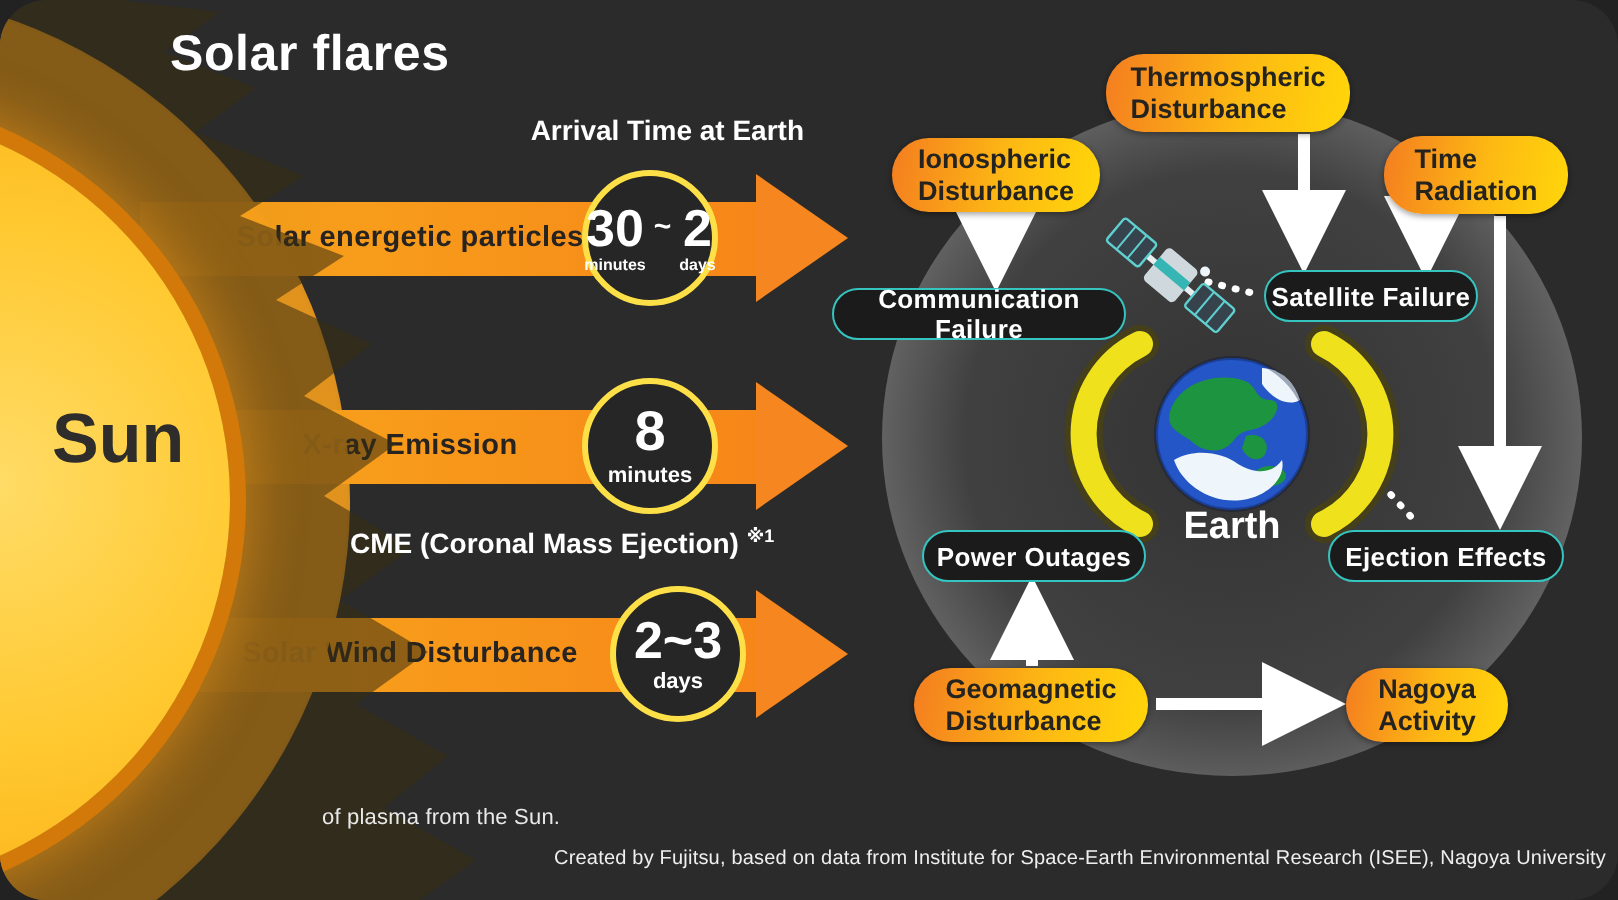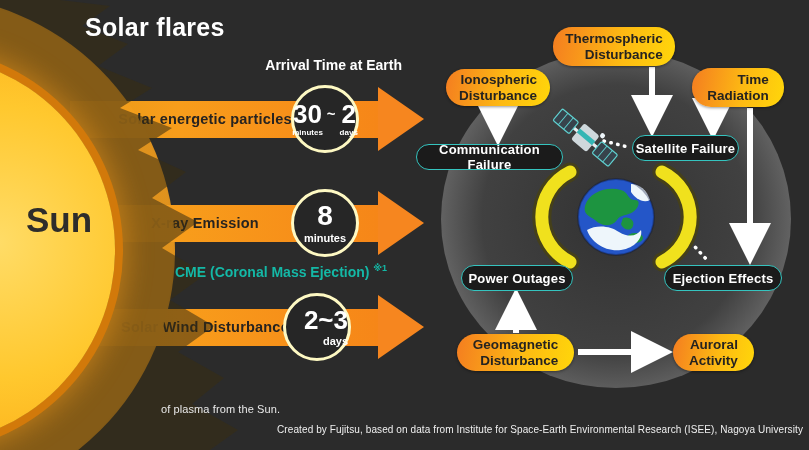--- a/index.html
+++ b/index.html
@@ -1,20 +1,21 @@
 <!DOCTYPE html>
 <html><head>
 <meta charset="utf-8">
 <style>
   * { margin:0; padding:0; box-sizing:border-box; }
   html,body { width:809px; height:450px; }
   body { font-family:"Liberation Sans","DejaVu Sans",sans-serif; background:#222; }
   #canvas {
     position:relative; width:809px; height:450px; overflow:hidden;
     background:#2b2b2b;
+    border-radius:23px;
   }
   .abs { position:absolute; }
   .pre { white-space:pre-line; }
 
   
   .band {
     height:37px; background:linear-gradient(90deg,#e89b18 0%,#f89d1b 35%,#f68618 100%);
     z-index:2;
   }
   .band-label {
@@ -22,21 +23,21 @@
     font-size:14.5px; font-weight:bold; color:#262320; letter-spacing:.2px;
   }
   .head {
     width:0; height:0; z-index:2;
     border-left:46px solid #f6861f;
     border-top:32px solid transparent;
     border-bottom:32px solid transparent;
   }
   .time-circle {
     width:68px; height:68px; border-radius:50%;
-    background:#262626; border:3px solid #fef9c3; z-index:2;
+    background:#262626; border:3px solid #fde047; z-index:2;
     display:flex; flex-direction:column; align-items:center; justify-content:center;
     color:#fff; text-align:center; line-height:1;
   }
   .tc-row { display:flex; align-items:flex-start; gap:4px; }
   .tc-col { display:flex; flex-direction:column; align-items:center; }
   .tc-big { font-size:26px; font-weight:bold; }
   .tc-big2 { font-size:28px; font-weight:bold; }
   .tc-tilde { font-size:15px; font-weight:bold; margin-top:5px; }
   .tc-unit-s { font-size:8px; font-weight:bold; margin-top:2px; }
   .tc-unit { font-size:11px; font-weight:bold; margin-top:3px; }
@@ -48,37 +49,37 @@
   #corona-svg { left:0; top:0; z-index:4; }
   #sun-circle {
     left:-275px; top:55px; width:390px; height:390px; border-radius:50%; z-index:5;
     background:radial-gradient(circle at 70% 48%, #ffdc67 0%, #ffc82e 40%, #fcaf19 68%, #f79a1b 88%, #f68e1c 100%);
     box-shadow:0 0 0 8px #d2790a, 0 0 26px 12px rgba(250,160,30,0.45);
   }
   #sun-label { left:26px; top:200px; z-index:6; font-size:35px; font-weight:600; color:#2e2d2b; }
 
   #main-title { left:85px; top:13px; font-size:25px; font-weight:bold; color:#fff; z-index:6; letter-spacing:.3px; }
   #arrival-header { left:240px; top:57px; width:162px; text-align:right; font-size:14px; font-weight:bold; color:#fff; z-index:6; }
-  #cme-label { left:175px; top:263px; font-size:14px; font-weight:bold; color:#14b8a6; z-index:6; }
+  #cme-label { left:175px; top:263px; font-size:14px; font-weight:bold; color:#ffffff; z-index:6; }
   #cme-label sup { font-size:9px; font-weight:bold; }
   .footnote { color:#e9e9e9; font-size:11px; z-index:6; letter-spacing:.1px; }
 
   
   #shell {
     left:441px; top:50px; width:350px; height:338px; border-radius:50%; z-index:1;
     background:radial-gradient(circle,
       rgba(90,90,90,0.15) 0%, rgba(105,105,105,0.35) 55%,
       rgba(150,150,150,0.55) 74%, rgba(215,215,215,0.95) 88%,
       rgba(150,150,150,0.6) 94%, rgba(80,80,80,0) 100%);
   }
   .pill {
     z-index:3; border-radius:19px;
     background:linear-gradient(100deg,#f47d20 0%,#fdb913 55%,#ffd60a 100%);
     color:#252320; font-weight:bold; font-size:13.5px; line-height:1.15;
-    display:flex; align-items:center; justify-content:center; text-align:right;
+    display:flex; align-items:center; justify-content:center; text-align:left;
     box-shadow:0 1px 3px rgba(0,0,0,0.4);
   }
   .effect-box {
     z-index:3; border-radius:14px; background:#1b1b1b; border:1.5px solid #35c4bf;
     color:#fff; font-weight:bold; font-size:13px;
     display:flex; align-items:center; justify-content:center; text-align:center;
     letter-spacing:.2px;
   }
   #earth-label { left:576px; top:253px; width:80px; text-align:center; font-size:19px; font-weight:600; color:#fff; z-index:3; }
   #sphere-title { left:430px; top:384px; width:372px; text-align:center; font-size:27px; font-weight:bold; color:#fff; z-index:3; letter-spacing:.3px; }
@@ -117,21 +118,21 @@
   <div class="abs time-circle" style="left:291px; top:189px;">
     <span class="tc-big2">8</span>
     <span class="tc-unit">minutes</span>
   </div>
 
   <div class="abs" id="cme-label"><span>CME (Coronal Mass Ejection)</span> <sup>※1</sup></div>
 
   <div class="abs band" style="left:70px; top:309px; width:310px;"></div>
   <div class="abs head" style="left:378px; top:295px;"></div>
   <div class="abs band-label pre" style="top:319px;">Solar Wind  Disturbance</div>
-  <div class="abs time-circle" style="left:283px; top:293px;align-items:flex-end;">
+  <div class="abs time-circle" style="left:305px; top:293px;">
     <span class="tc-big">2~3</span>
     <span class="tc-unit">days</span>
   </div>
 
   <div class="abs footnote" style="left:161px; top:403px;">of plasma from the Sun.</div>
 
   <div class="abs" id="sun-glow"></div>
   <svg class="abs" id="corona-svg" width="260" height="450" viewBox="0 0 260 450">
     <path d="M 60,0 L 110,6 L 82,26 L 128,44 L 98,66 L 152,88 L 120,108 L 172,128 L 138,150 L 186,172 L 152,198 L 198,222 L 162,248 L 206,274 L 170,300 L 214,326 L 178,352 L 224,378 L 192,404 L 238,430 L 210,450 L 0,450 L 0,0 Z" fill="rgba(56,46,18,0.55)"></path>
   </svg>
@@ -188,23 +189,24 @@
   </svg>
 
   <div class="abs pill pre" style="left:553px; top:27px;  width:122px; height:39px;">Thermospheric
 Disturbance</div>
   <div class="abs pill pre" style="left:446px; top:69px;  width:104px; height:37px;">Ionospheric
 Disturbance</div>
   <div class="abs pill pre" style="left:692px; top:68px;  width:92px;  height:39px;">Time
 Radiation</div>
   <div class="abs pill pre" style="left:457px; top:334px; width:117px; height:37px;">Geomagnetic
 Disturbance</div>
-  <div class="abs pill pre" style="left:673px; top:334px; width:81px;  height:37px;">Auroral
+  <div class="abs pill pre" style="left:673px; top:334px; width:81px;  height:37px;">Nagoya
 Activity</div>
 
   <div class="abs effect-box" style="left:416px; top:144px; width:147px; height:26px;">Communication Failure</div>
   <div class="abs effect-box" style="left:632px; top:135px; width:107px; height:26px;">Satellite Failure</div>
   <div class="abs effect-box" style="left:461px; top:265px; width:112px; height:26px;">Power Outages</div>
   <div class="abs effect-box" style="left:664px; top:265px; width:118px; height:26px;">Ejection Effects</div>
 
+  <div class="abs" id="earth-label">Earth</div>
   <div class="abs" id="credit">Created by Fujitsu, based on data from Institute for Space-Earth Environmental Research (ISEE), Nagoya University</div>
 
 </div>
 
 </body></html>

